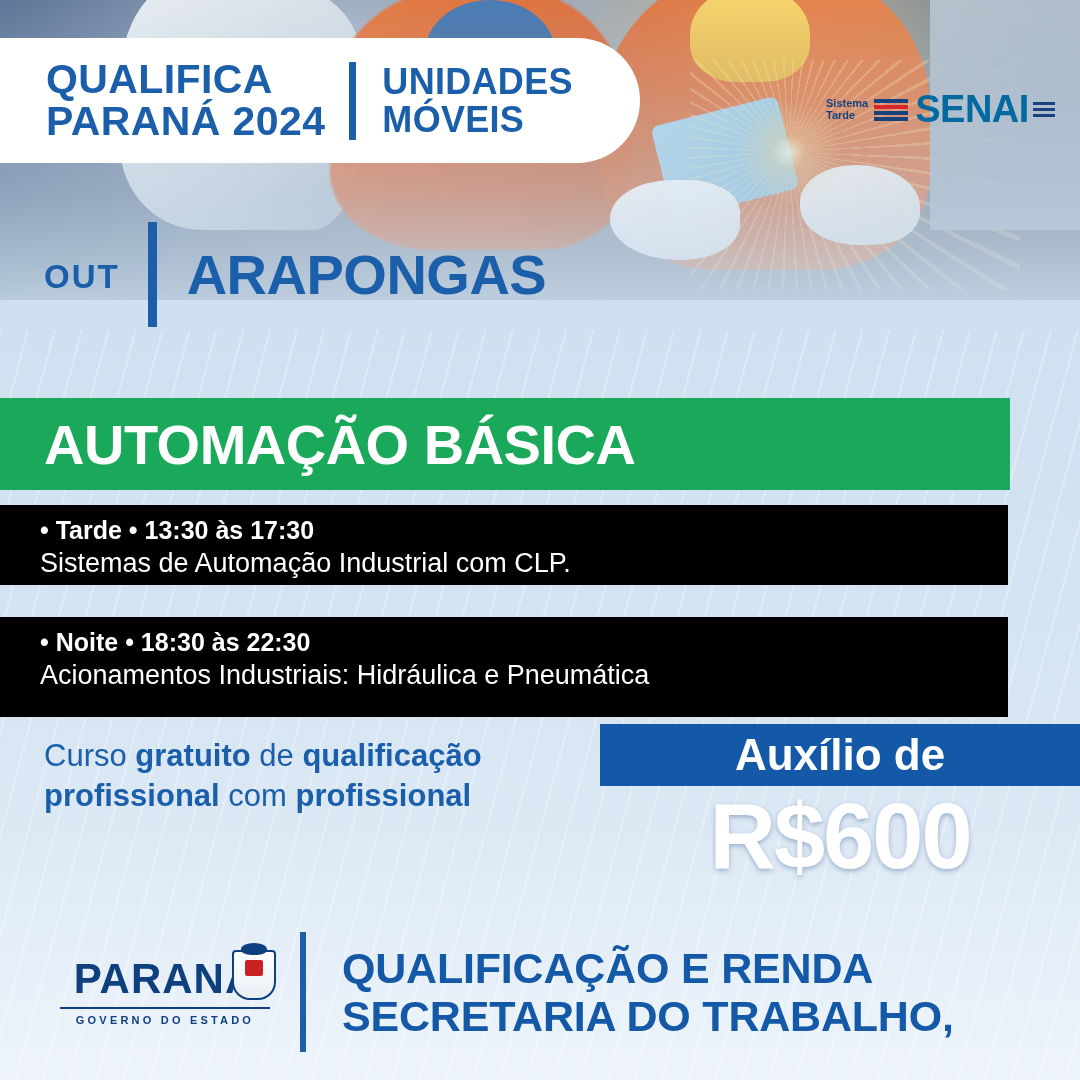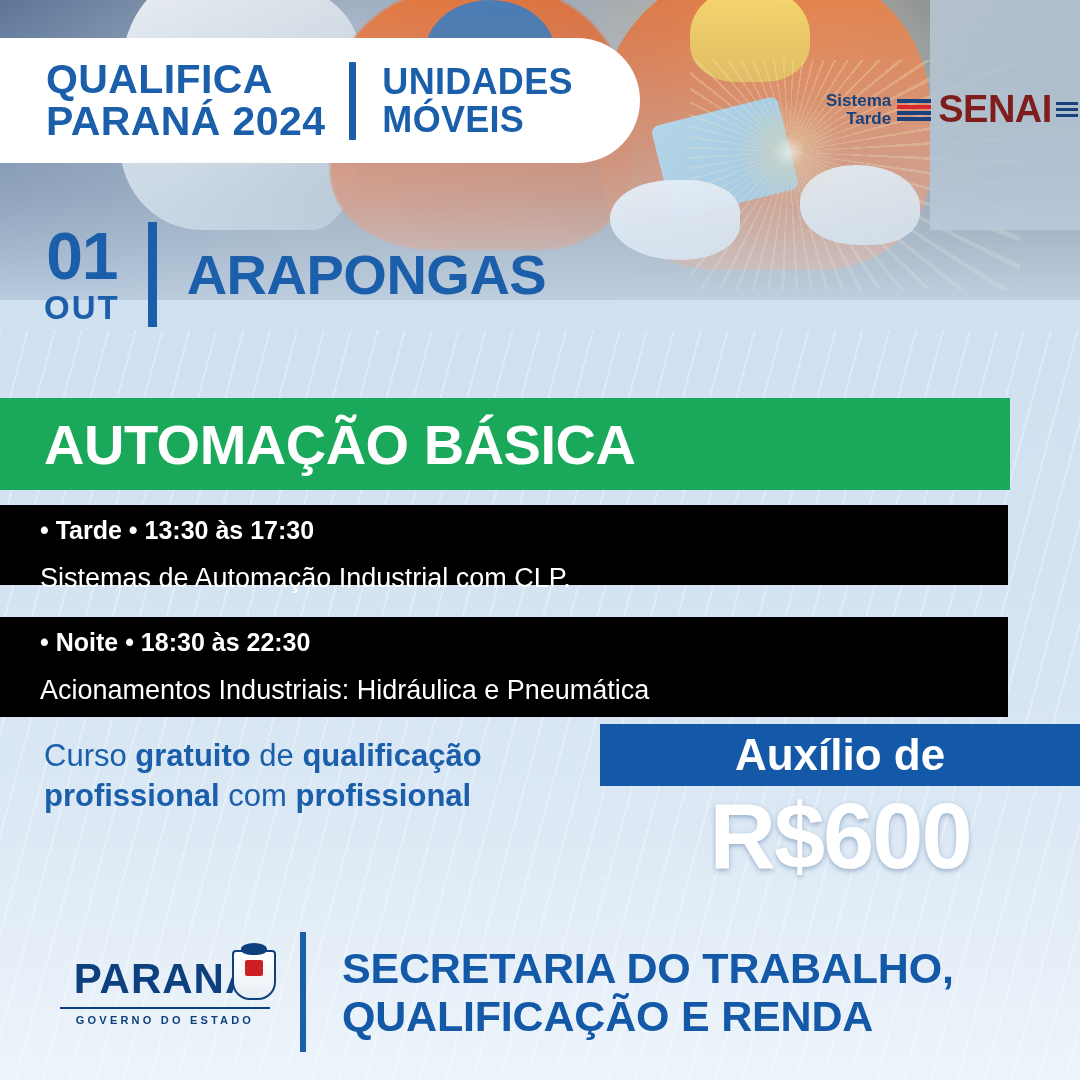--- a/index.html
+++ b/index.html
@@ -180,39 +180,38 @@
   
   .senai-logo {
     position: absolute;
     top: 88px; left: 826px;
     display: flex;
     align-items: center;
   }
   .fiep-mark {
     color: #17427d;
     font-weight: 800;
-    font-size: 17px;
+    font-size: 11px;
     line-height: 1.05;
-    text-align: right;
     margin-right: 6px;
   }
   .fiep-bars {
     display: flex;
     flex-direction: column;
     gap: 2px;
     margin-right: 7px;
   }
   .fiep-bars i {
     display: block;
     width: 34px; height: 4px;
     background: #17427d;
   }
   .fiep-bars i.red { background: #d8262c; }
   .senai-word {
-    color: #7f1d1d;
+    color: #0369a1;
     font-weight: 800;
     font-size: 38px;
     letter-spacing: -0.5px;
   }
   .senai-tail {
     display: flex;
     flex-direction: column;
     gap: 3px;
     margin-left: 4px;
   }
@@ -281,21 +280,21 @@
   .shift.two { top: 617px; height: 100px; }
   .shift-head {
     font-weight: 800;
     font-size: 25px;
     line-height: 1.25;
   }
   .shift-desc {
     font-weight: 400;
     font-size: 27px;
     line-height: 1.25;
-    margin-top: 16px;
+    margin-top: 1px;
   }
 
   
   .free-text {
     position: absolute;
     top: 736px; left: 44px;
     width: 520px;
     color: #1b5fab;
     font-size: 31px;
     line-height: 1.28;
@@ -441,21 +440,20 @@
     <div class="senai-word">SENAI</div>
     <div class="senai-tail">
       <i></i>
         <i></i>
         <i></i>
     </div>
   </div>
 
   <div class="date-row">
     <div class="date-block">
-      <div class="date-day">01</div>
       <div class="date-month">OUT</div>
     </div>
     <div class="date-bar"></div>
     <div class="city-name">ARAPONGAS</div>
   </div>
 
   <div class="course-banner">
     <div class="course-title">AUTOMAÇÃO BÁSICA</div>
   </div>
 
@@ -477,18 +475,18 @@
   <div class="aid-value">R$600</div>
 
   <div class="footer">
     <div class="parana-logo">
       <div class="parana-crest"></div>
       <div class="parana-word">PARANÁ</div>
       <div class="parana-sub">GOVERNO DO ESTADO</div>
     </div>
     <div class="footer-bar"></div>
     <div class="secretaria">
+      <div>QUALIFICAÇÃO E RENDA</div>
       <div>SECRETARIA DO TRABALHO,</div>
-      <div>QUALIFICAÇÃO E RENDA</div>
     </div>
   </div>
 
 </div>
 
 </body></html>

